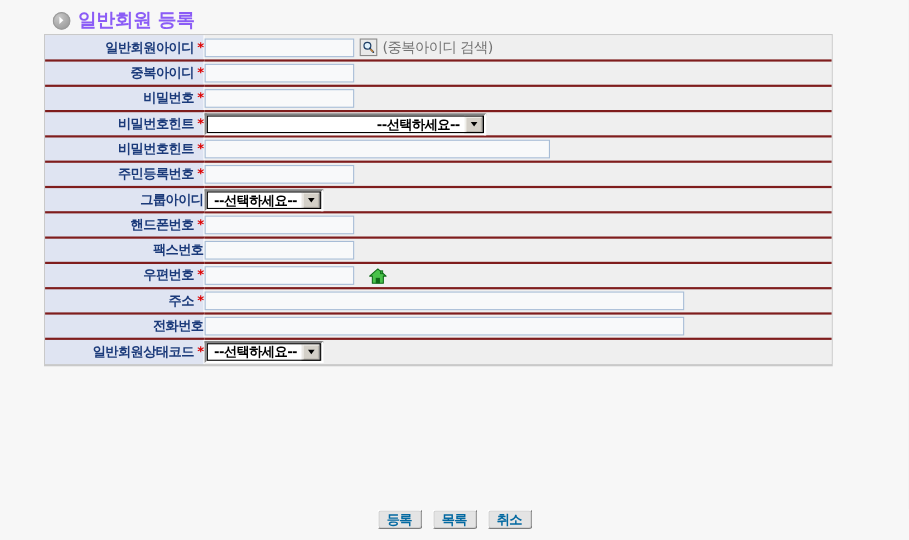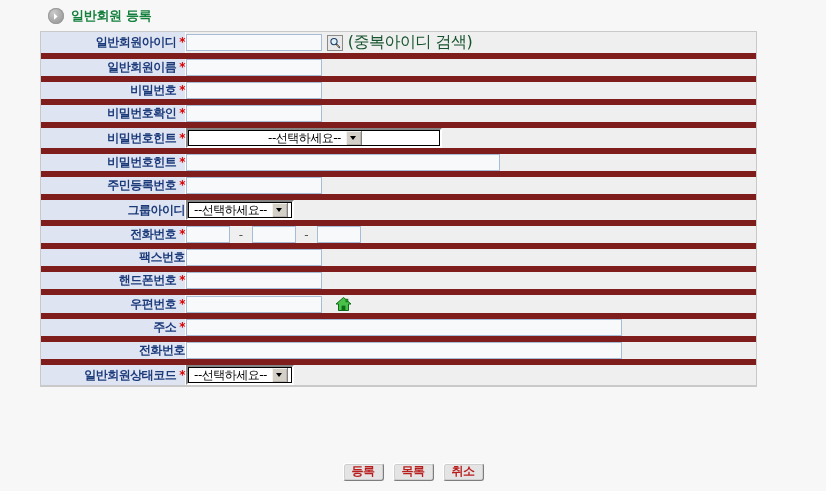--- a/index.html
+++ b/index.html
@@ -32,23 +32,23 @@
     border-radius: 50%;
     background: radial-gradient(circle at 35% 30%, #c9c9c9 0%, #a8a8a8 55%, #8d8d8d 100%);
     box-shadow: inset 0 0 0 1px #9a9a9a;
     display: flex;
     align-items: center;
     justify-content: center;
     flex: none;
   }
   .head-icon svg { display: block; }
   .head-title {
-    font-size: 13px;
+    font-size: 17px;
     font-weight: bold;
-    color: #15803d;
+    color: #8b5cf6;
     letter-spacing: -0.3px;
     white-space: nowrap;
   }
 
   
   .form-wrap {
     position: absolute;
     left: 40px;
     top: 31px;
     width: 717px;
@@ -57,21 +57,21 @@
     background: #efefef;
     box-sizing: border-box;
   }
   table.form {
     border-collapse: collapse;
     width: 100%;
     table-layout: fixed;
   }
   table.form tr { height: 23px; }
   table.form td {
-    border-bottom: 6px solid #7f1d1d;
+    border-bottom: 2px solid #7f1d1d;
     padding: 0;
     vertical-align: middle;
   }
   table.form tr:last-child td { border-bottom: none; margin-top: 20px; }
 
   td.lbl {
     width: 144px;
     background: #dfe4f2;
     text-align: right;
     padding-right: 6px;
@@ -138,26 +138,27 @@
     height: 16px;
     box-sizing: content-box;
     vertical-align: middle;
     outline: 1px solid #000000;
     outline-offset: -3px;
     padding: 0;
   }
   .sel-inner {
     display: flex;
     align-items: center;
-    justify-content: center;
+    justify-content: flex-end;
     width: 100%;
     height: 100%;
     background: #ffffff;
     padding-left: 3px;
     box-sizing: border-box;
+    font-weight: bold;
   }
   .sel-text {
     font-size: 12px;
     color: #000;
     letter-spacing: -0.5px;
     white-space: nowrap;
     line-height: 16px;
     padding-right: 4px;
   }
   .sel-arrow {
@@ -193,22 +194,22 @@
     width: 16px;
     height: 16px;
     background: #e9e9e9;
     border: 1px solid #8a8a8a;
     box-sizing: border-box;
     vertical-align: middle;
     margin-left: 1px;
     cursor: pointer;
   }
   .note {
-    font-size: 16px;
-    color: #14532d;
+    font-size: 13px;
+    color: #737373;
     letter-spacing: -0.5px;
     vertical-align: middle;
     margin-left: 1px;
   }
 
   
   .house-btn {
     display: inline-flex;
     align-items: center;
     justify-content: center;
@@ -231,24 +232,24 @@
   }
   .btn {
     min-width: 38px;
     height: 18px;
     padding: 0 8px;
     border: 1px solid;
     border-color: #ffffff #7d7d7d #7d7d7d #ffffff;
     background: #e4e4e4;
     box-shadow: inset 0 0 0 1px #cfcfcf;
     border-radius: 3px;
-    font-family: Liberation Mono, monospace;
+    font-family: Liberation Sans, sans-serif;
     font-size: 12px;
     font-weight: bold;
-    color: #b91c1c;
+    color: #0369a1;
     letter-spacing: -0.5px;
     line-height: 16px;
     text-align: left;
     cursor: pointer;
   }
 </style>
 </head>
 <body>
 
 <div class="page-head">
@@ -273,39 +274,33 @@
               <circle cx="5" cy="4.6" r="3.1" fill="#dff0fb" stroke="#1f3f66" stroke-width="1.1"></circle>
               <line x1="7.2" y1="7" x2="10.4" y2="10.4" stroke="#1f3f66" stroke-width="1.6" stroke-linecap="round"></line>
               <line x1="8" y1="8" x2="10" y2="10" stroke="#e08a2a" stroke-width="1" stroke-linecap="round"></line>
             </svg>
           </span>
           <span class="note">(중복아이디 검색)</span>
         </td>
       </tr>
 
       <tr>
-        <td class="lbl"><span>일반회원이름</span><span class="req">*</span></td>
+        <td class="lbl"><span>중복아이디</span><span class="req">*</span></td>
         <td class="fld">
           <input class="txt w-name" type="text" value="" style="">
         </td>
       </tr>
 
       <tr>
         <td class="lbl"><span>비밀번호</span><span class="req">*</span></td>
         <td class="fld">
           <input class="txt w-pw" type="text" value="" style="">
         </td>
       </tr>
 
-      <tr>
-        <td class="lbl"><span>비밀번호확인</span><span class="req">*</span></td>
-        <td class="fld">
-          <input class="txt w-pw" type="text" value="" style="">
-        </td>
-      </tr>
 
       <tr>
         <td class="lbl"><span>비밀번호힌트</span><span class="req">*</span></td>
         <td class="fld">
           <span class="sel sel-hint">
             <span class="sel-inner">
               <span class="sel-text">--선택하세요--</span>
               <span class="sel-arrow">
                   <i></i>
                 </span>
@@ -335,42 +330,32 @@
             <span class="sel-inner">
               <span class="sel-text">--선택하세요--</span>
               <span class="sel-arrow">
                   <i></i>
                 </span>
             </span>
           </span>
         </td>
       </tr>
 
-      <tr>
-        <td class="lbl"><span>전화번호</span><span class="req">*</span></td>
-        <td class="fld">
-          <input class="txt w-tel" type="text" value="" style="">
-          <span class="dash">-</span>
-          <input class="txt w-tel" type="text" value="" style="">
-          <span class="dash">-</span>
-          <input class="txt w-tel" type="text" value="" style="">
+
+      <tr>
+        <td class="lbl"><span>핸드폰번호</span><span class="req">*</span></td>
+        <td class="fld">
+          <input class="txt w-hp" type="text" value="" style="">
         </td>
       </tr>
 
       <tr>
         <td class="lbl"><span>팩스번호</span></td>
         <td class="fld">
           <input class="txt w-fax" type="text" value="" style="">
-        </td>
-      </tr>
-
-      <tr>
-        <td class="lbl"><span>핸드폰번호</span><span class="req">*</span></td>
-        <td class="fld">
-          <input class="txt w-hp" type="text" value="" style="">
         </td>
       </tr>
 
 
       <tr>
         <td class="lbl"><span>우편번호</span><span class="req">*</span></td>
         <td class="fld">
           <input class="txt w-zip" type="text" value="" style="">
           <span class="house-btn">
             <svg width="17" height="16" viewBox="0 0 17 16" aria-hidden="true">

